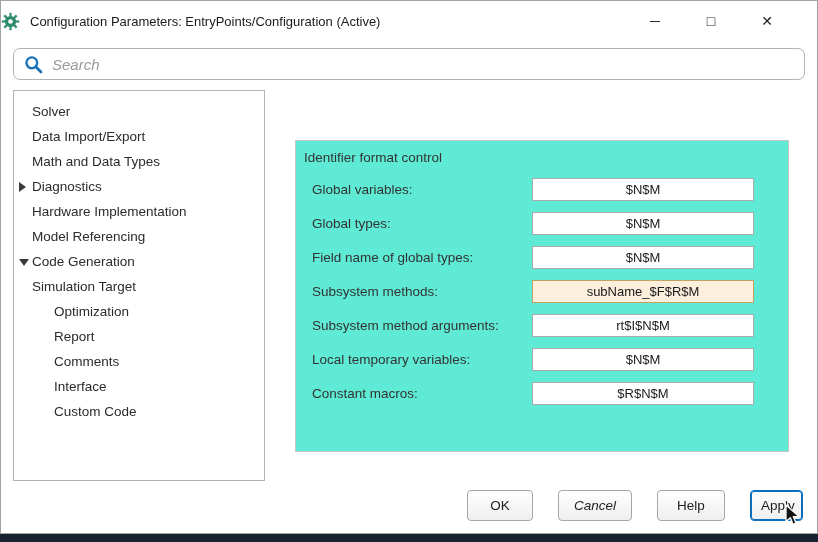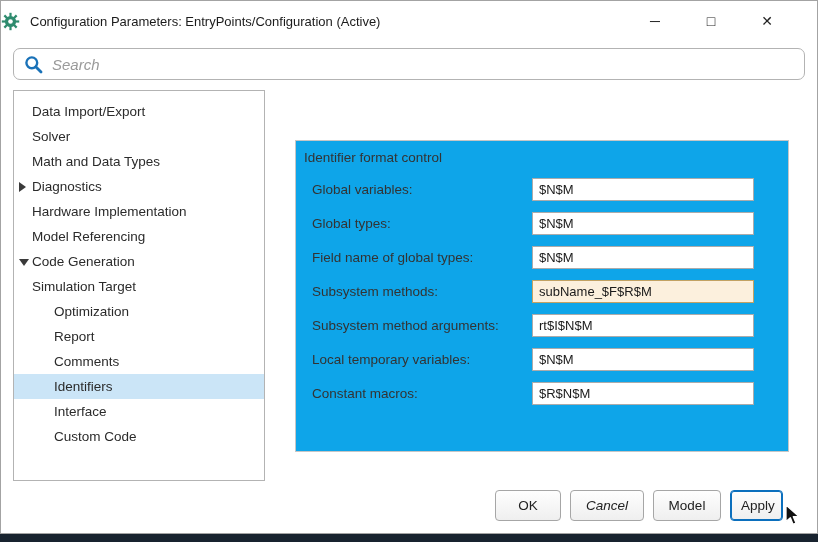--- a/index.html
+++ b/index.html
@@ -73,36 +73,36 @@
     border-left: 5px solid transparent;
     border-right: 5px solid transparent;
   }
   
   .main { position: absolute; left: 282px; top: 89px; right: 12px; height: 391px; }
   .heading { font-size: 13.5px; color: #333; margin-top: 10px; }
   .groupbox {
     position: absolute; left: 12px; top: 50px; right: 16px; height: 312px;
     border: 1px solid #c6c6c6;
     padding: 9px 34px 8px 16px;
-    background: #0ea5e9;
+    background: #5eead4;
   }
   .group-title { font-size: 13.5px; color: #333; margin: 0 0 13px -8px; }
   .frow { display: flex; align-items: center; margin-bottom: 11px; }
   .flabel { font-size: 13.5px; color: #333; white-space: nowrap; }
   .finput {
     margin-left: auto; width: 222px; height: 23px;
     border: 1px solid #ababab; background: #fff;
-    font-size: 13px; color: #1a1a1a; padding: 0 6px;
-    font-family: inherit; outline: none;
+    font-size: 13px; color: #1a1a1a; padding: 0 20px;
+    font-family: inherit; outline: none; text-align: center;
   }
   .finput.modified { background: #fcf0dd; border-color: #c2a263; }
   
   .footer {
-    position: absolute; right: 34px; bottom: 12px;
-    display: flex; gap: 9px;
+    position: absolute; right: 14px; bottom: 12px;
+    display: flex; gap: 25px;
   }
   .btn {
     height: 31px; border: 1px solid #a6a6a6; border-radius: 4px;
     background: linear-gradient(#fefefe, #efefef);
     font-size: 13.5px; color: #222; font-family: inherit;
     padding: 0 10px; cursor: default;
   }
   .btn.w-ok { width: 66px; }
   .btn.w-cancel { width: 74px; font-style: italic; }
   .btn.w-help { width: 68px; }
@@ -155,24 +155,24 @@
       <svg width="19" height="19" viewBox="0 0 19 19">
         <circle cx="7.8" cy="7.8" r="5.4" fill="none" stroke="#1a72b8" stroke-width="2.4"></circle>
         <line x1="12" y1="12" x2="17" y2="17" stroke="#1a72b8" stroke-width="2.8" stroke-linecap="round"></line>
       </svg>
     </span>
     <input class="search-input" placeholder="Search" style="">
   </div>
 
   <div class="tree">
     <div class="tree-item">
+      <span>Solver</span>
+    </div>
+    <div class="tree-item">
       <span>Data Import/Export</span>
-    </div>
-    <div class="tree-item">
-      <span>Solver</span>
     </div>
     <div class="tree-item">
       <span>Math and Data Types</span>
     </div>
     <div class="tree-item">
       <span class="arrow right"></span>
       <span>Diagnostics</span>
     </div>
     <div class="tree-item">
       <span>Hardware Implementation</span>
@@ -188,23 +188,20 @@
       <span>Simulation Target</span>
     </div>
     <div class="tree-item child">
       <span>Optimization</span>
     </div>
     <div class="tree-item child">
       <span>Report</span>
     </div>
     <div class="tree-item child">
       <span>Comments</span>
-    </div>
-    <div class="tree-item child selected">
-      <span>Identifiers</span>
     </div>
     <div class="tree-item child">
       <span>Interface</span>
     </div>
     <div class="tree-item child">
       <span>Custom Code</span>
     </div>
   </div>
 
   <div class="main">
@@ -239,21 +236,21 @@
       <div class="frow">
         <span class="flabel">Constant macros:</span>
         <input class="finput" value="$R$N$M" style="">
       </div>
     </div>
   </div>
 
   <div class="footer">
     <button class="btn w-ok">OK</button>
     <button class="btn w-cancel">Cancel</button>
-    <button class="btn w-help">Model</button>
+    <button class="btn w-help">Help</button>
     <button class="btn w-apply focused">Apply</button>
   </div>
 
 </div>
 
 <div class="strip"></div>
 
 <div class="cursor">
   <svg width="20" height="24" viewBox="0 0 20 24">
     <path d="M1,1 L1,17.5 L5.4,13.8 L8.1,20.4 L11,19.1 L8.3,12.7 L14.2,12.7 Z" fill="#111111" stroke="#ffffff" stroke-width="1.3" stroke-linejoin="round"></path>

